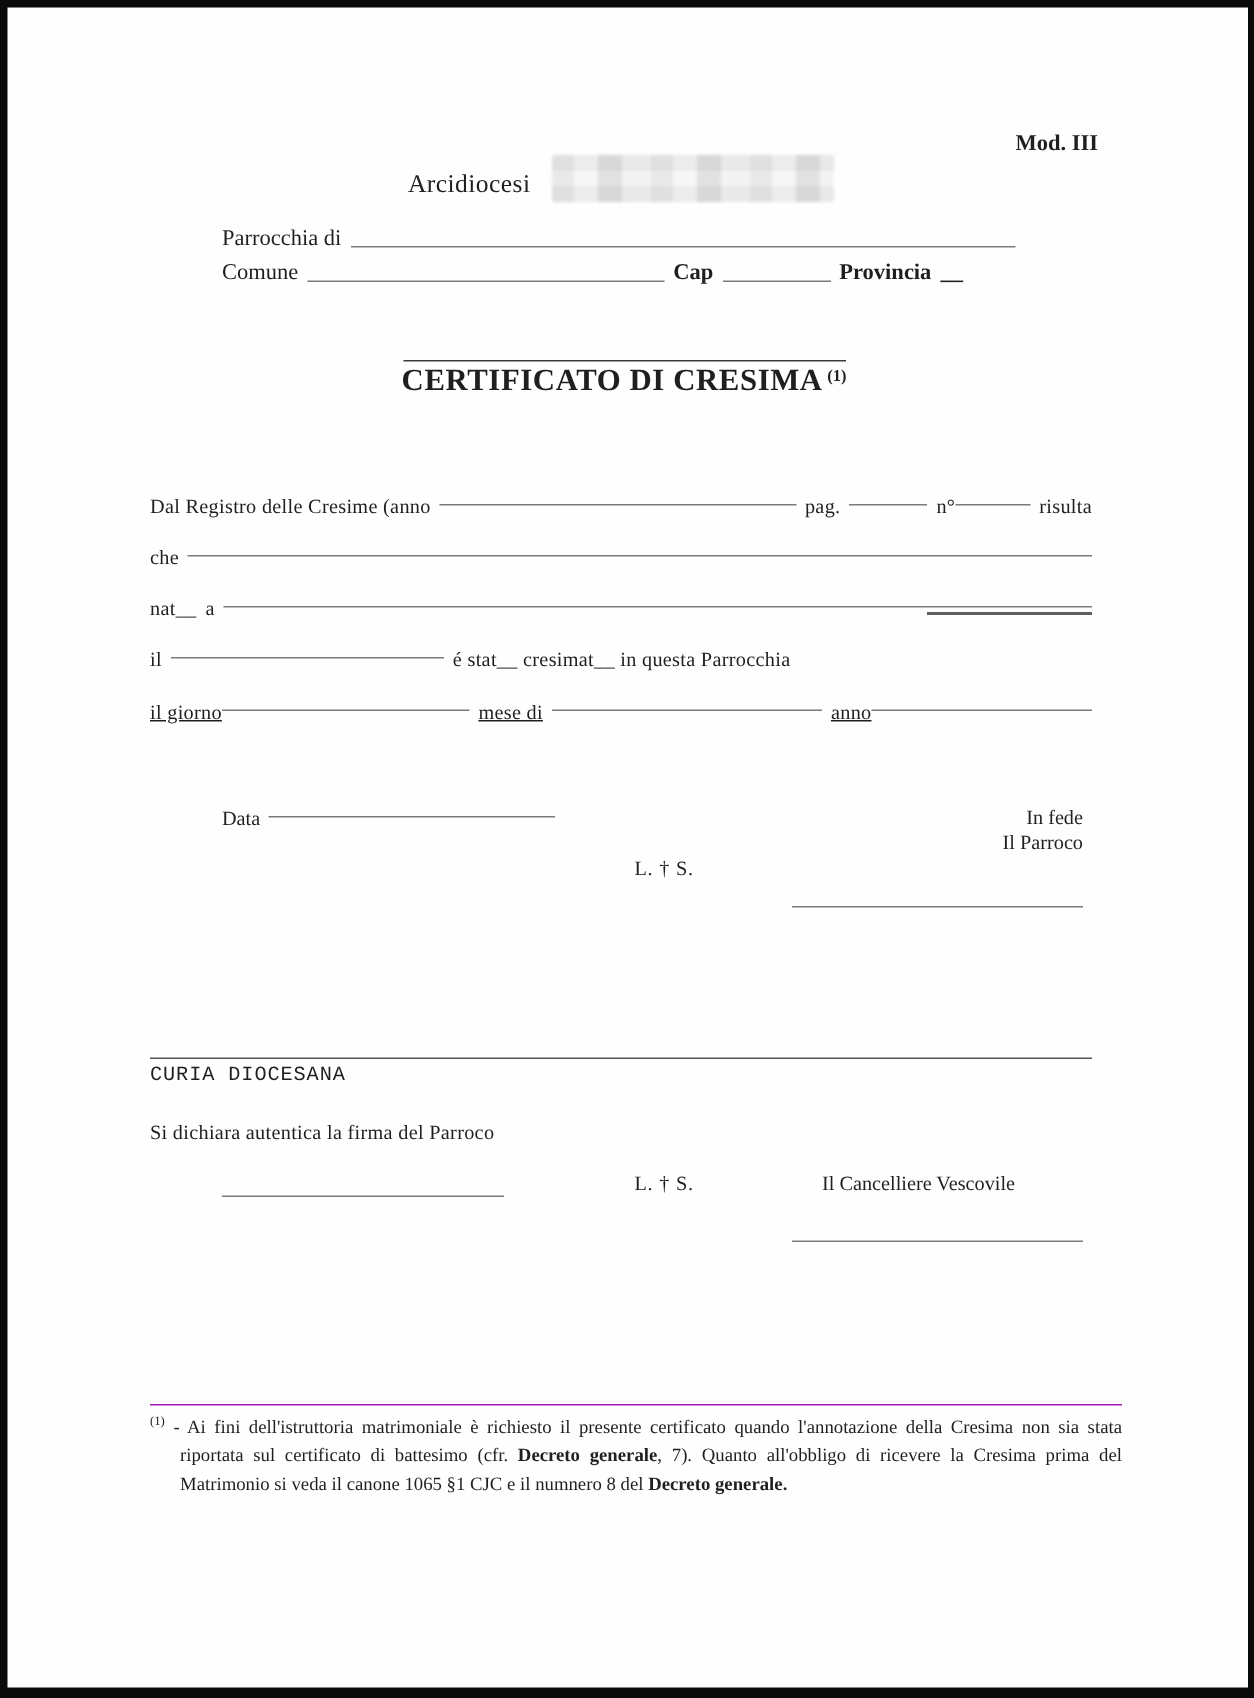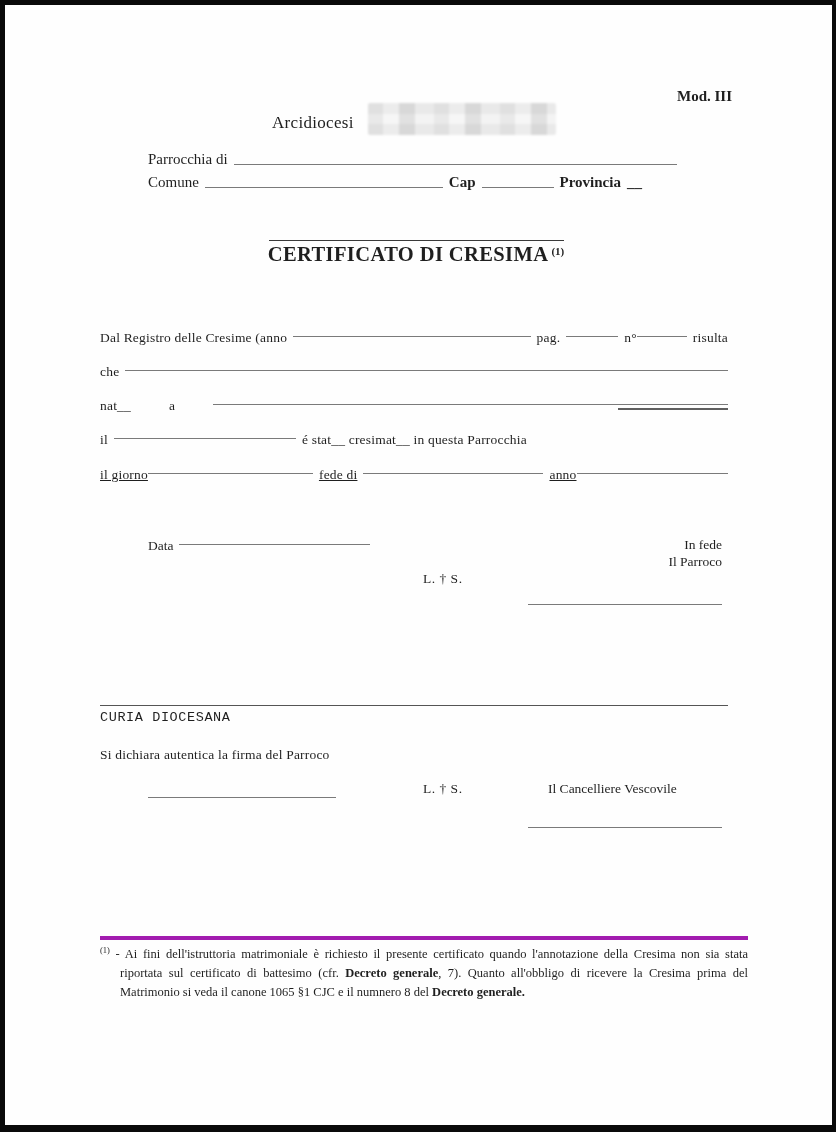--- a/index.html
+++ b/index.html
@@ -41,21 +41,21 @@
   .body-row{font-size:13.5px;height:19px;letter-spacing:0.2px;}
   .overlap-line{position:absolute;right:0;bottom:5px;width:110px;border-top:2px solid #5f5f5f;}
   .center-sm{font-size:13.5px;text-align:right;line-height:17px;}
   .lts{font-size:13.5px;letter-spacing:0.5px;}
   .sigline{height:9px;border-bottom:1px solid var(--line,#7a7a7a);}
   .bigrule{border-top:1.5px solid #555;}
   .curia-h{font-size:13.5px;letter-spacing:0.6px;}
   .statement{font-size:13.5px;letter-spacing:0.2px;}
   .chanc{font-size:13.5px;}
   .footnote{
-    border-top:4px solid #a21caf;
+    border-top:1px solid #a21caf;
     padding-top:4px;
     font-size:12.5px;
     line-height:1.5;
     text-align:justify;
     padding-left:20px;text-indent:-20px;
   }
   .footnote sup{font-size:8.5px;}
   .footnote b{font-weight:bold;}
   .datalabel{font-size:13.5px;}
 </style>
@@ -98,37 +98,37 @@
       <span class="gap">n°</span>
       <span class="blank" style="width:50px;"></span>
       <span class="gap">risulta</span>
     </div>
 
     <div class="abs row body-row" style="left:95px;top:357px;width:628px;">
       <span>che</span>
       <span class="fill gap"></span>
     </div>
 
-    <div class="abs row body-row" style="left:95px;top:391px;width:628px;position:absolute;gap:32px;">
+    <div class="abs row body-row" style="left:95px;top:391px;width:628px;position:absolute;">
       <span>nat__</span>
       <span class="gap">a</span>
       <span class="fill gap"></span>
       <span class="overlap-line"></span>
     </div>
 
     <div class="abs row body-row" style="left:95px;top:425px;width:628px;">
       <span>il</span>
       <span class="blank gap" style="width:182px;"></span>
       <span class="gap">é stat__ cresimat__ in questa Parrocchia</span>
     </div>
 
     <div class="abs row body-row" style="left:95px;top:460px;width:628px;text-decoration:underline;">
       <span>il giorno</span>
       <span class="blank" style="width:165px;"></span>
-      <span class="gap">fede di</span>
+      <span class="gap">mese di</span>
       <span class="blank gap" style="width:180px;"></span>
       <span class="gap">anno</span>
       <span class="fill"></span>
     </div>
 
     <div class="abs row datalabel" style="left:143px;top:533px;width:222px;">
       <span>Data</span>
       <span class="fill gap"></span>
     </div>
 

